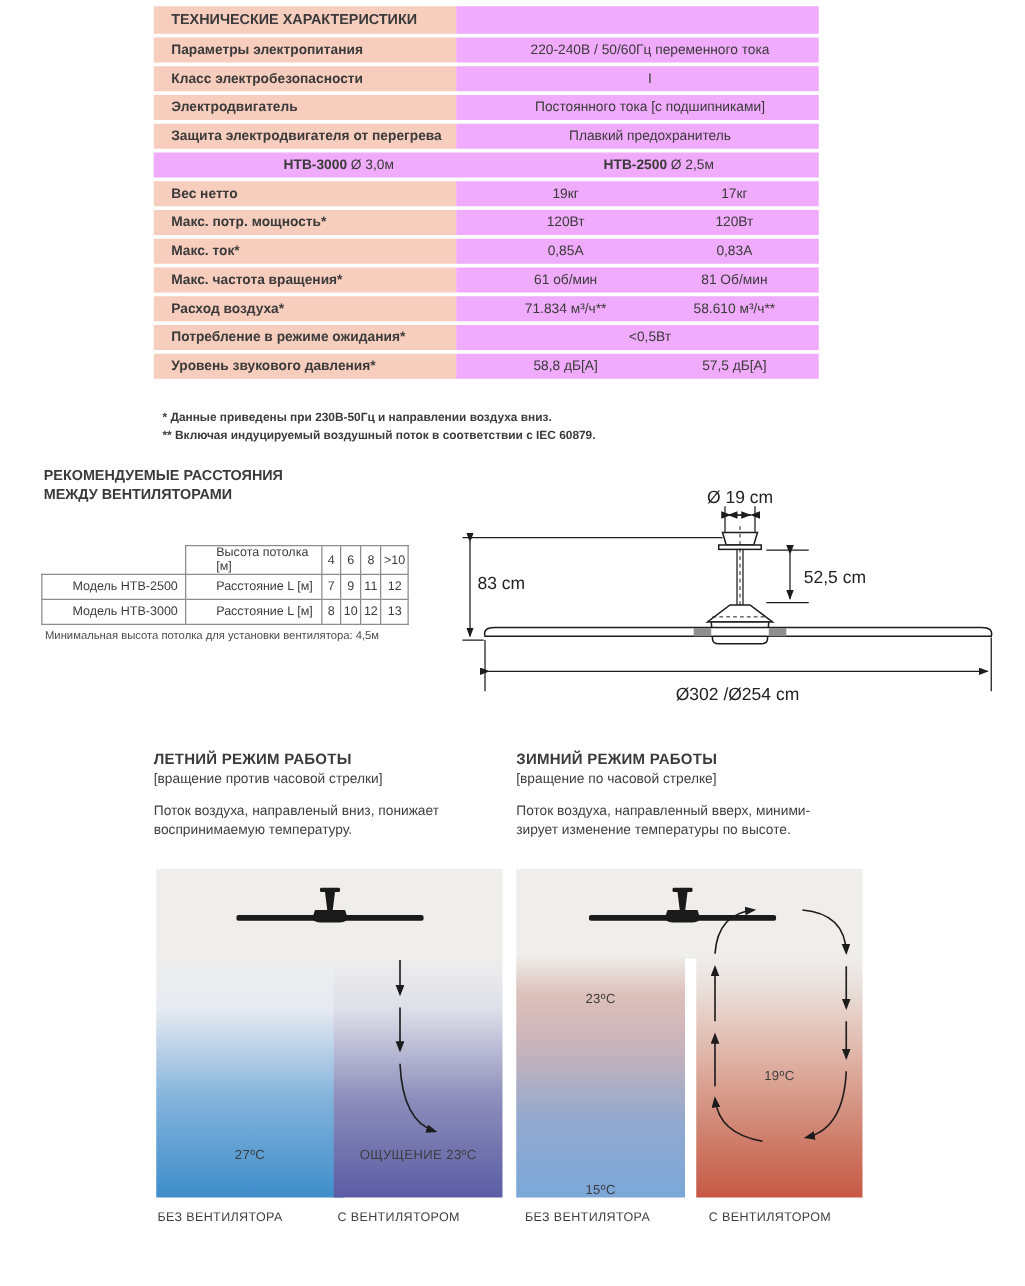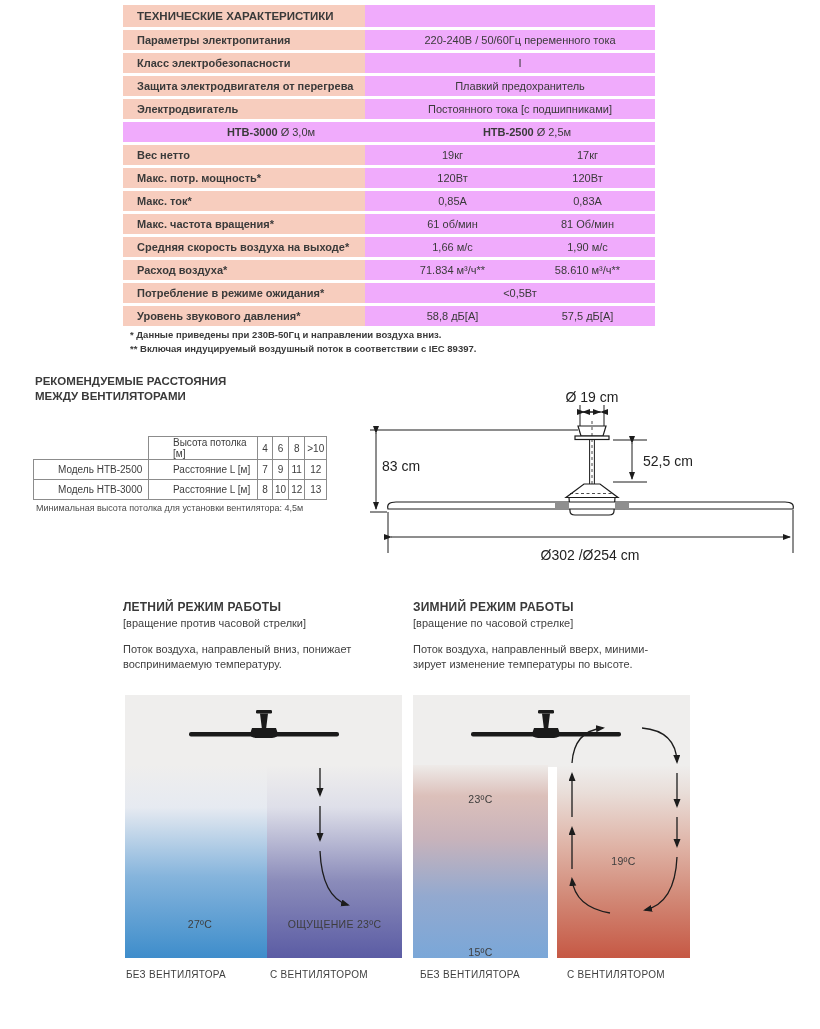--- a/index.html
+++ b/index.html
@@ -84,29 +84,29 @@
             <div class="cell span">220-240В / 50/60Гц переменного тока</div>
           </div>
         </div>
         <div class="spec-row">
           <div class="spec-label">Класс электробезопасности</div>
           <div class="spec-values">
             <div class="cell span">I</div>
           </div>
         </div>
         <div class="spec-row">
+          <div class="spec-label">Электродвигатель</div>
+          <div class="spec-values">
+            <div class="cell span">Постоянного тока [с подшипниками]</div>
+          </div>
+        </div>
+        <div class="spec-row">
           <div class="spec-label">Защита электродвигателя от перегрева</div>
           <div class="spec-values">
             <div class="cell span">Плавкий предохранитель</div>
-          </div>
-        </div>
-        <div class="spec-row">
-          <div class="spec-label">Электродвигатель</div>
-          <div class="spec-values">
-            <div class="cell span">Постоянного тока [с подшипниками]</div>
           </div>
         </div>
         <div class="spec-row">
           <div class="spec-values">
             <div class="cell half"><b>HTB-3000</b>Ø 3,0м</div>
             <div class="cell half"><b>HTB-2500</b>Ø 2,5м</div>
           </div>
         </div>
         <div class="spec-row">
           <div class="spec-label">Вес нетто</div>
@@ -130,27 +130,20 @@
           </div>
         </div>
         <div class="spec-row">
           <div class="spec-label">Макс. частота вращения*</div>
           <div class="spec-values">
             <div class="cell half">61 об/мин</div>
             <div class="cell half">81 Об/мин</div>
           </div>
         </div>
         <div class="spec-row">
-          <div class="spec-label">Средняя скорость воздуха на выходе*</div>
-          <div class="spec-values">
-            <div class="cell half">1,66 м/с</div>
-            <div class="cell half">1,90 м/с</div>
-          </div>
-        </div>
-        <div class="spec-row">
           <div class="spec-label">Расход воздуха*</div>
           <div class="spec-values">
             <div class="cell half">71.834 м³/ч**</div>
             <div class="cell half">58.610 м³/ч**</div>
           </div>
         </div>
         <div class="spec-row">
           <div class="spec-label">Потребление в режиме ожидания*</div>
           <div class="spec-values">
             <div class="cell span">&lt;0,5Вт</div>
@@ -160,21 +153,21 @@
           <div class="spec-label">Уровень звукового давления*</div>
           <div class="spec-values">
             <div class="cell half">58,8 дБ[А]</div>
             <div class="cell half">57,5 дБ[А]</div>
           </div>
         </div>
       </div>
   </div>
 
   <div class="footnotes">* Данные приведены при 230В-50Гц и направлении воздуха вниз.
-** Включая индуцируемый воздушный поток в соответствии с IEC 89397.</div>
+** Включая индуцируемый воздушный поток в соответствии с IEC 60879.</div>
 
   <div class="dist-heading">РЕКОМЕНДУЕМЫЕ РАССТОЯНИЯ
 МЕЖДУ ВЕНТИЛЯТОРАМИ</div>
   <table class="dist">
     <tbody>
         <tr>
           <td class="blank c1"></td>
           <td class="txt c2">Высота потолка [м]</td>
           <td class="cn">4</td>
           <td class="cn">6</td>

